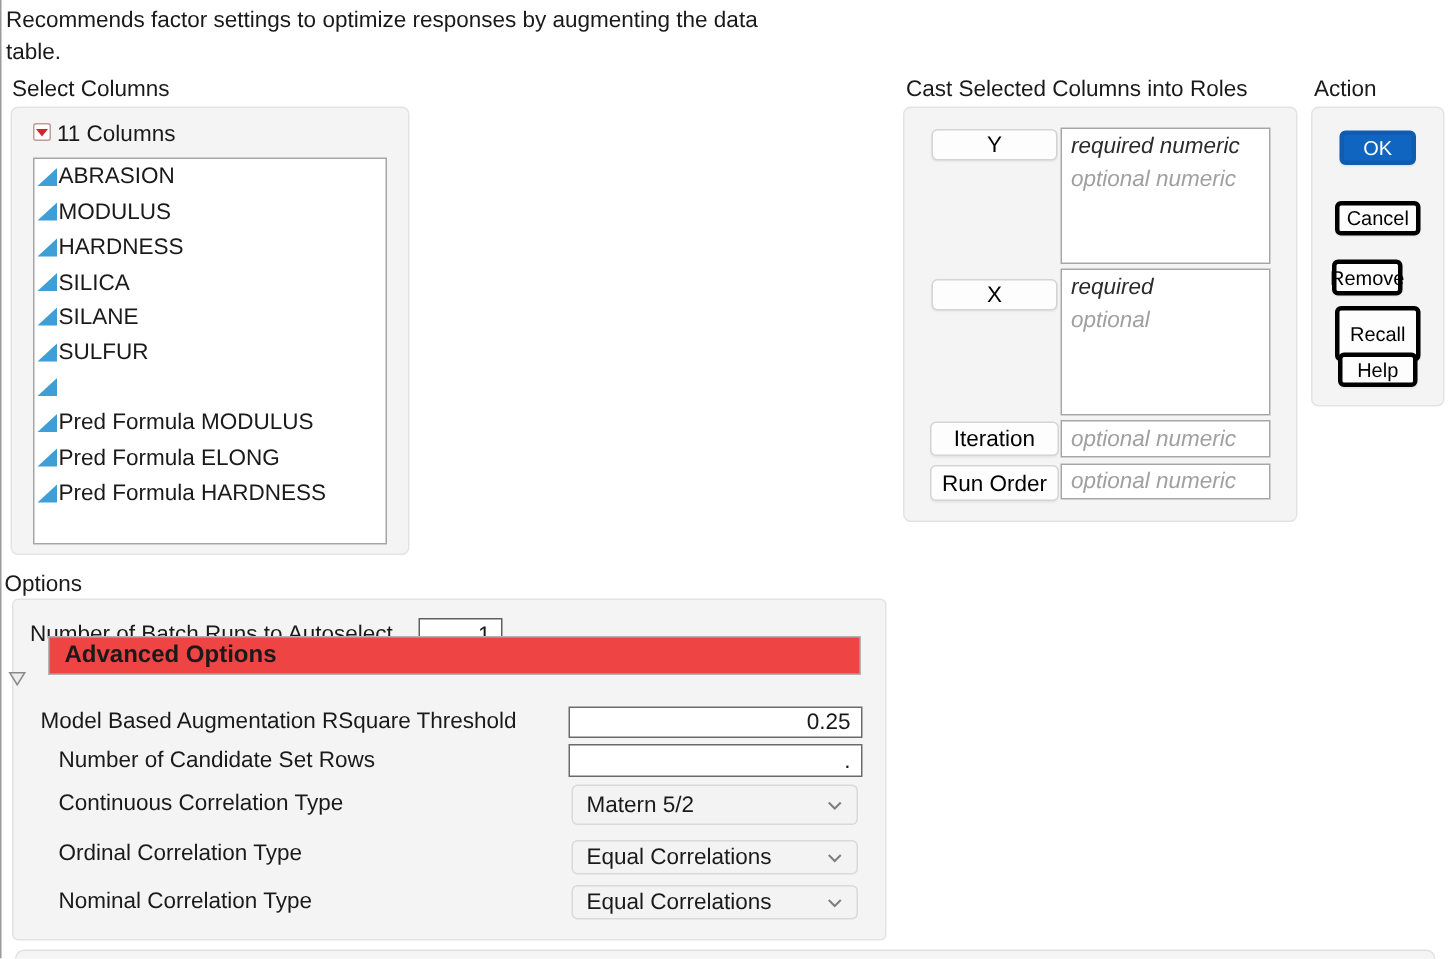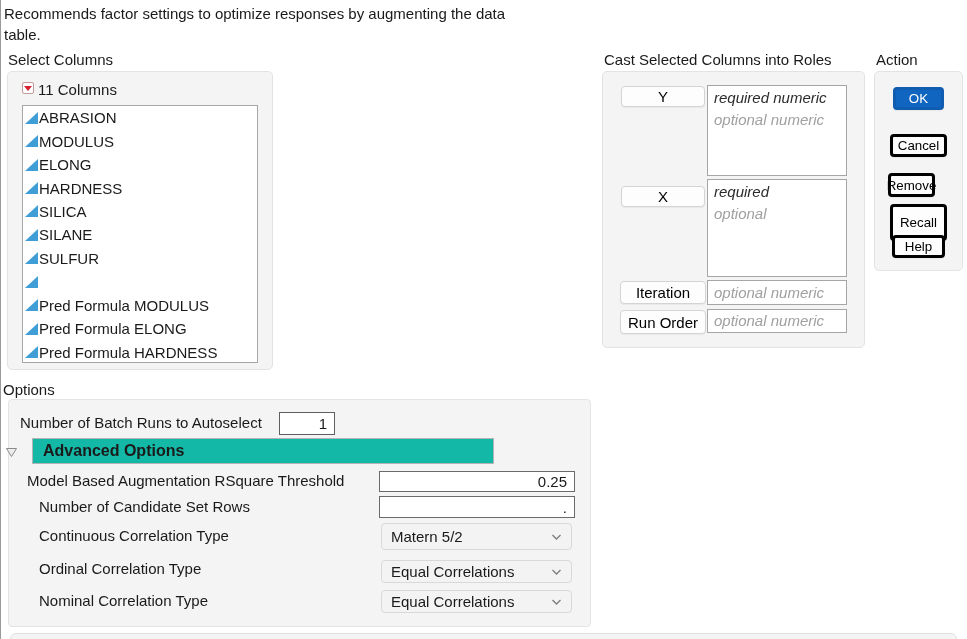--- a/index.html
+++ b/index.html
@@ -38,21 +38,21 @@
   
   .act-btn{position:absolute;background:#fdfdfd;border:3px solid #000000;border-radius:4px;
     box-sizing:border-box;display:flex;align-items:center;justify-content:center;cursor:pointer;
     box-shadow:0 1px 1px rgba(0,0,0,.05);}
   .act-btn.primary{background:#1065c0;border-color:#0f5cb0;color:#fff;}
 
   
   .opt-label{position:absolute;white-space:nowrap;}
   .num-input{position:absolute;background:#fff;border:1px solid #5f5f5f;box-sizing:border-box;
     text-align:right;padding:0 7px 0 4px;display:flex;align-items:center;justify-content:flex-end;}
-  .adv-bar{position:absolute;left:32px;top:438px;width:462px;height:26px;background:#14b8a6;
+  .adv-bar{position:absolute;left:32px;top:424px;width:542px;height:26px;background:#ef4444;
     border:1px solid #b3b3b3;box-sizing:border-box;display:flex;align-items:center;padding-left:10px;
     font-weight:bold;font-size:16px;}
   .disclosure{position:absolute;left:5px;top:447px;cursor:pointer;}
   .dropdown{position:absolute;background:#f3f3f4;border:1px solid #d9d9d9;border-radius:4px;
     box-sizing:border-box;display:flex;align-items:center;padding-left:9px;cursor:pointer;}
   .dropdown .chev{position:absolute;right:9px;top:50%;margin-top:-3px;}
   .bottom-panel{position:absolute;left:10px;top:633px;width:947px;height:12px;background:#f4f4f5;
     border:1px solid #e0e0e0;border-radius:6px 6px 0 0;box-sizing:border-box;}
 </style>
 </head>
@@ -73,24 +73,20 @@
     <div class="col-row">
       <span class="cont-icon"></span>
       <span>ABRASION</span>
     </div>
 
     <div class="col-row">
       <span class="cont-icon"></span>
       <span>MODULUS</span>
     </div>
 
-    <div class="col-row">
-      <span class="cont-icon"></span>
-      <span>ELONG</span>
-    </div>
 
     <div class="col-row">
       <span class="cont-icon"></span>
       <span>HARDNESS</span>
     </div>
 
     <div class="col-row">
       <span class="cont-icon"></span>
       <span>SILICA</span>
     </div>

